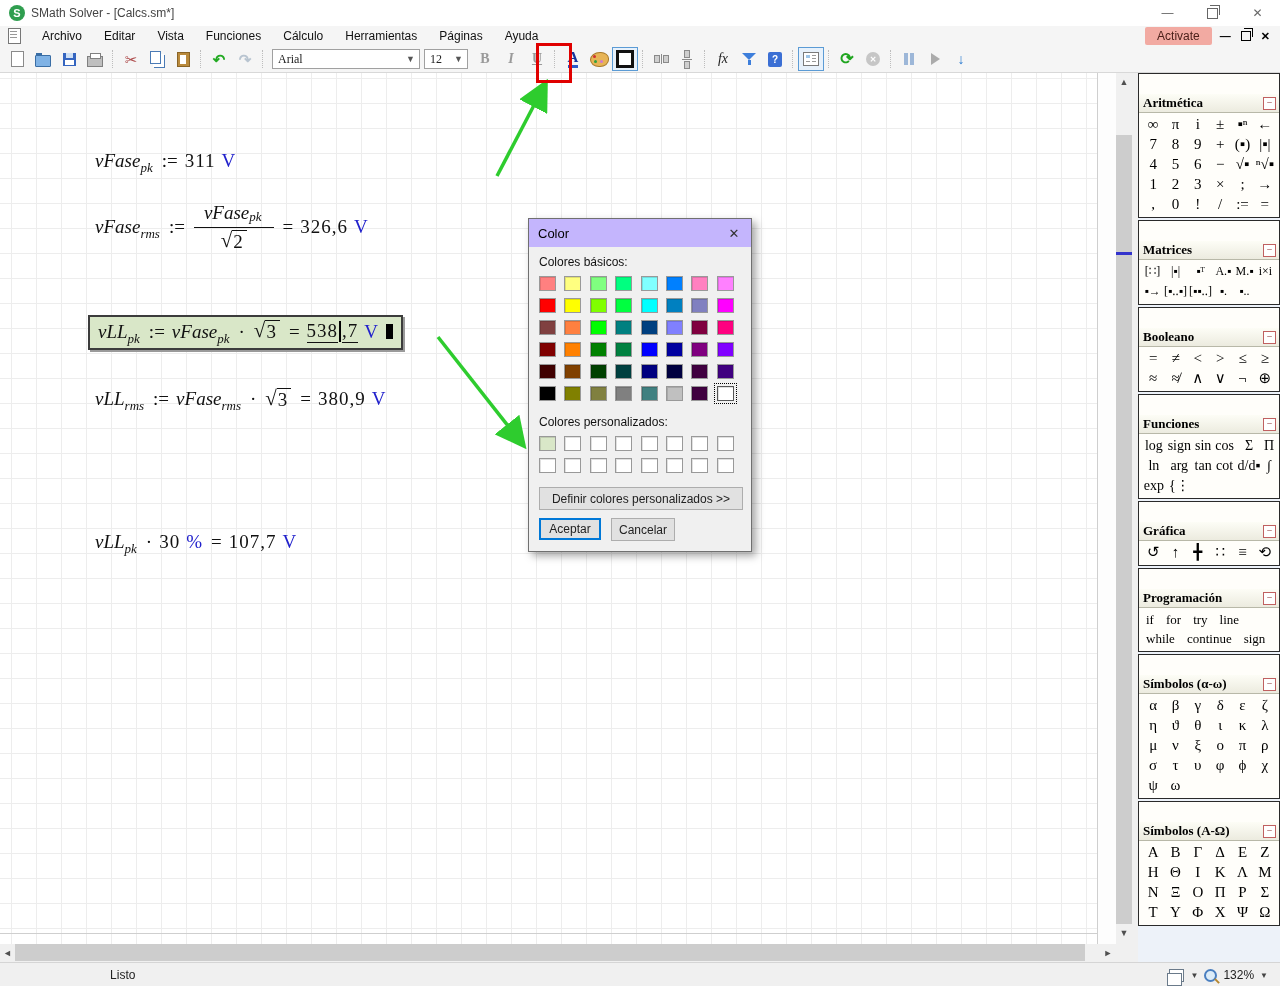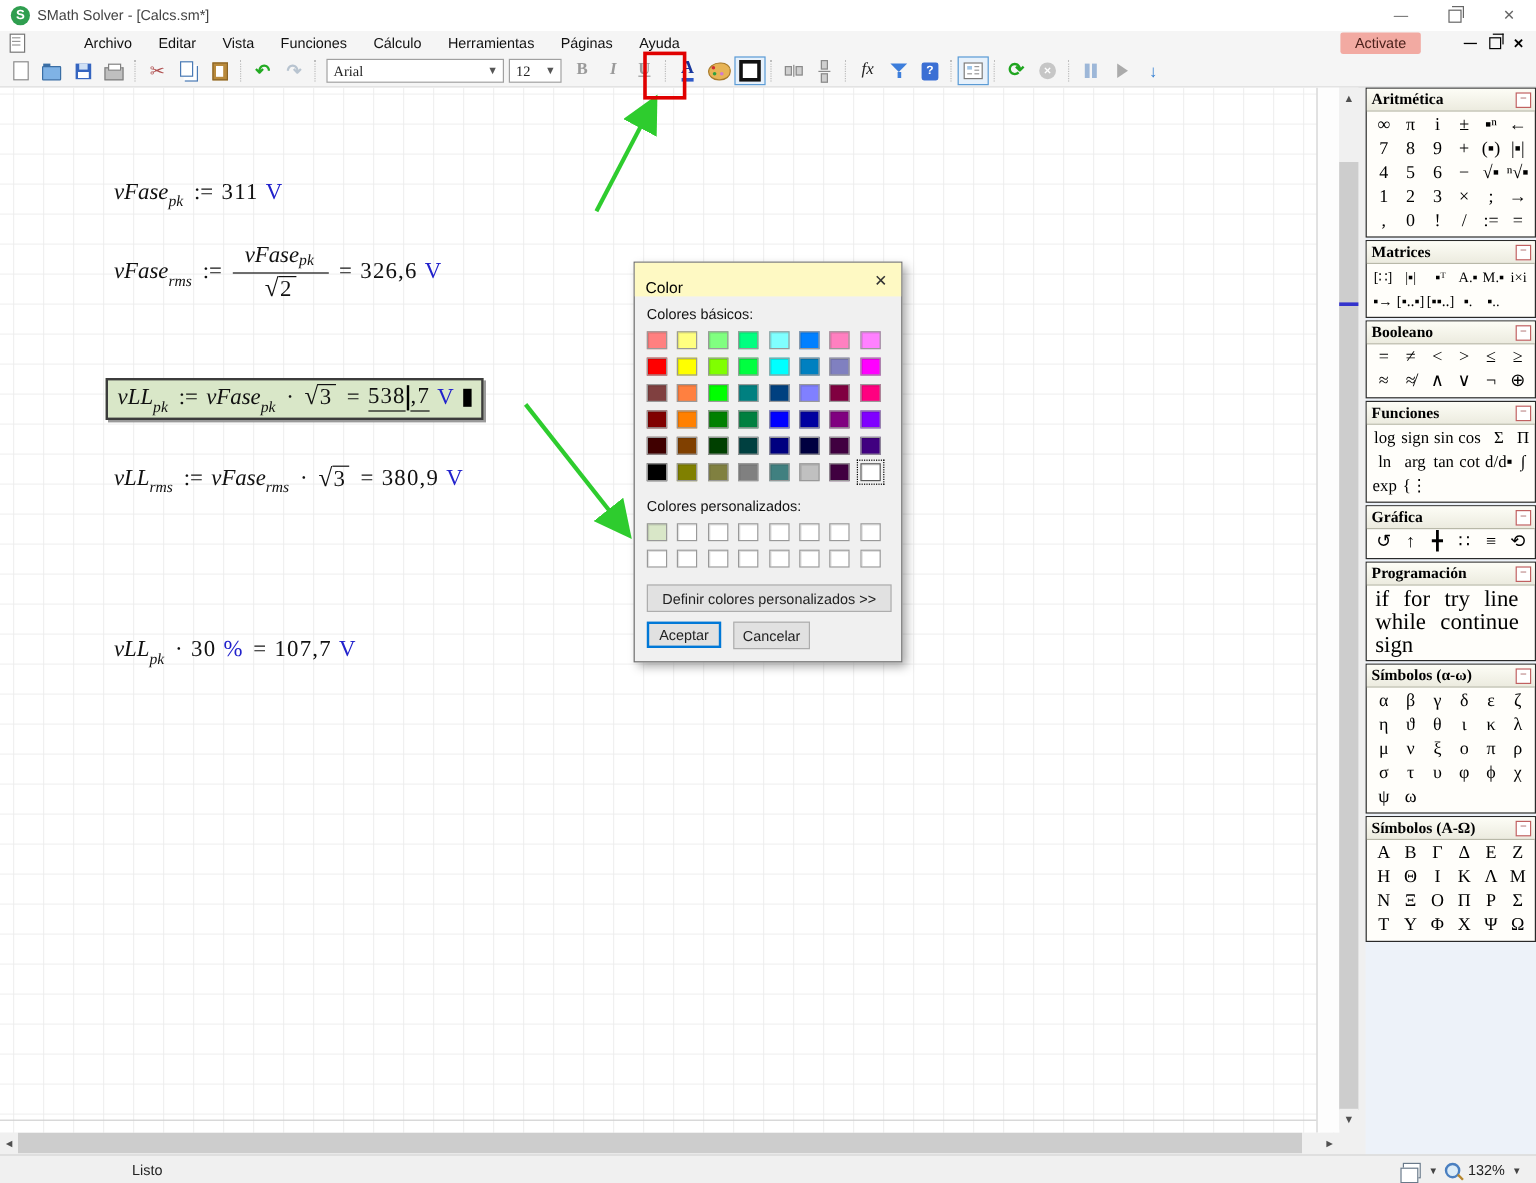--- a/index.html
+++ b/index.html
@@ -14,21 +14,21 @@
             margin:0 6px 0 9px;}
   #title-text{font-size:12px;color:#444;}
   #win-controls{margin-left:auto;display:flex;height:26px;}
   .win-btn{width:45px;height:26px;display:flex;align-items:center;justify-content:center;
            color:#666;font-size:12px;}
   .restore-glyph{width:9px;height:9px;border:1px solid #666;position:relative;background:#fff;}
   .restore-glyph::before{content:'';position:absolute;left:2px;top:-4px;width:9px;height:9px;
            border:1px solid #666;border-bottom:none;border-left:none;}
   
   #menubar{position:absolute;left:0;top:26px;width:1280px;height:20px;background:#f5f5f5;
-           display:flex;align-items:center;font-size:12px;gap:28px;}
+           display:flex;align-items:center;font-size:12px;}
   .doc-icon{width:11px;height:14px;background:#fff;border:1px solid #777;margin:0 10px 0 8px;
             position:relative;}
   .doc-icon::before{content:'';position:absolute;left:1px;top:2px;width:7px;height:1px;background:#999;
             box-shadow:0 3px 0 #999,0 6px 0 #999;}
   .menu-item{padding:2px 11px;color:#111;}
   #activate-btn{margin-left:auto;background:#f2aaa2;color:#4c211b;font-size:12px;
                 padding:2px 12px;border-radius:2px;margin-right:8px;}
   .mdi-controls{display:flex;align-items:center;gap:10px;margin-right:10px;color:#000;
                 font-weight:bold;font-size:11px;}
   .mdi-restore{width:8px;height:8px;border:1.5px solid #000;position:relative;background:#f5f5f5;}
@@ -120,50 +120,50 @@
   #vscroll-thumb{position:absolute;left:0;top:62px;width:16px;height:790px;background:#cdcdcd;}
   #vscroll-marker{position:absolute;left:0;top:179px;width:16px;height:3px;background:#3333cc;}
   #hscroll{position:absolute;left:0;top:944px;width:1116px;height:17px;background:#f0f0f0;}
   #hscroll-thumb{position:absolute;left:15px;top:0;width:1070px;height:17px;background:#cdcdcd;}
   
   #annot-svg{position:absolute;left:0;top:0;width:1280px;height:986px;pointer-events:none;z-index:60;}
   #red-box{position:absolute;left:536px;top:43px;width:30px;height:34px;border:3px solid #e00000;z-index:61;}
   
   #color-dialog{position:absolute;left:528px;top:218px;width:222px;background:#f0f0f0;
                 border:1px solid #707070;box-shadow:4px 4px 8px rgba(0,0,0,.35);z-index:40;font-size:12px;}
-  #dlg-title{height:28px;background:#fef9c3;display:flex;align-items:flex-end;padding-left:9px;font-size:13px;color:#000;}
+  #dlg-title{height:28px;background:#c4b5fd;display:flex;align-items:center;padding-left:9px;font-size:13px;color:#000;}
   #dlg-close{margin-left:auto;width:34px;height:28px;display:flex;align-items:center;justify-content:center;
              color:#333;font-size:13px;}
   .dlg-body{padding:6px 10px 10px 10px;}
   .dlg-label{font-size:12px;color:#111;margin:2px 0 7px 0;}
   .swatch-grid{display:grid;grid-template-columns:repeat(8,17px);column-gap:8.4px;row-gap:7px;margin-bottom:4px;}
   .swatch{width:17px;height:15px;border:1px solid #999;box-sizing:border-box;
           box-shadow:inset 1px 1px 0 rgba(0,0,0,.12);}
   #basic-swatches .swatch:nth-child(48){outline:1px dotted #000;outline-offset:2px;border:1px solid #555;}
   .dlg-btn{background:#e1e1e1;border:1px solid #adadad;font-size:12px;height:21px;
            display:flex;align-items:center;justify-content:center;font-family:"Liberation Sans",sans-serif;}
   #define-btn{width:202px;margin:14px 0 8px 0;}
   .dlg-btn-row{display:flex;gap:10px;}
   #ok-btn{width:62px;border:2px solid #0078d7;height:22px;box-sizing:border-box;}
   #cancel-btn{width:62px;}
   
   #sidebar{position:absolute;left:1138px;top:73px;width:142px;height:889px;background:#edf2f9;
            font-family:"Liberation Serif",serif;}
   .panel{border:1px solid #2a2a2a;background:#fffefa;margin-bottom:2px;}
   .panel-header{display:flex;align-items:center;background:linear-gradient(#fdfdf6,#ecebdf);
-                border-bottom:1px solid #b8b8a8;padding:1px 3px 1px 4px;}
+                border-bottom:1px solid #b8b8a8;padding:1px 3px 1px 4px;margin-top:20px;}
   .panel-title{font-weight:bold;font-size:13px;color:#000;}
   .collapse-box{margin-left:auto;width:11px;height:11px;border:1px solid #c06060;color:#802020;
                 font-size:10px;line-height:9px;text-align:center;background:#fff;}
   .panel-items{display:grid;grid-template-columns:repeat(6,1fr);padding:2px 3px 3px 3px;row-gap:1px;}
   .panel-item{font-size:15px;text-align:center;color:#000;padding:0 1px;line-height:19px;white-space:nowrap;}
   #panel-funciones .panel-items{grid-template-columns:repeat(6,auto);}
   #panel-funciones .panel-item{font-size:14px;}
   #panel-prog .panel-items{display:flex;flex-wrap:wrap;column-gap:10px;row-gap:0;padding:2px 5px 3px 6px;}
-  #panel-prog .panel-item{font-size:19px;}
+  #panel-prog .panel-item{font-size:13px;}
   
   #statusbar{position:absolute;left:0;top:962px;width:1280px;height:24px;background:#f0f0f0;
              border-top:1px solid #d5d5d5;display:flex;align-items:center;font-size:12px;color:#222;}
   #status-page{margin-left:8px;margin-top:44px;}
   #status-state{margin-left:28px;}
   #status-right{margin-left:auto;display:flex;align-items:center;gap:6px;margin-right:12px;}
   .i-pagemode{width:13px;height:11px;border:1px solid #6a7a8a;background:#fff;position:relative;}
   .i-pagemode::before{content:'';position:absolute;left:-3px;top:3px;width:13px;height:11px;border:1px solid #6a7a8a;background:#fff;}
   .i-zoomglass{width:9px;height:9px;border:2px solid #4a7fc0;border-radius:50%;position:relative;background:#dcecf8;}
   .i-zoomglass::after{content:'';position:absolute;left:8px;top:9px;width:6px;height:2px;background:#b5862e;transform:rotate(45deg);}

